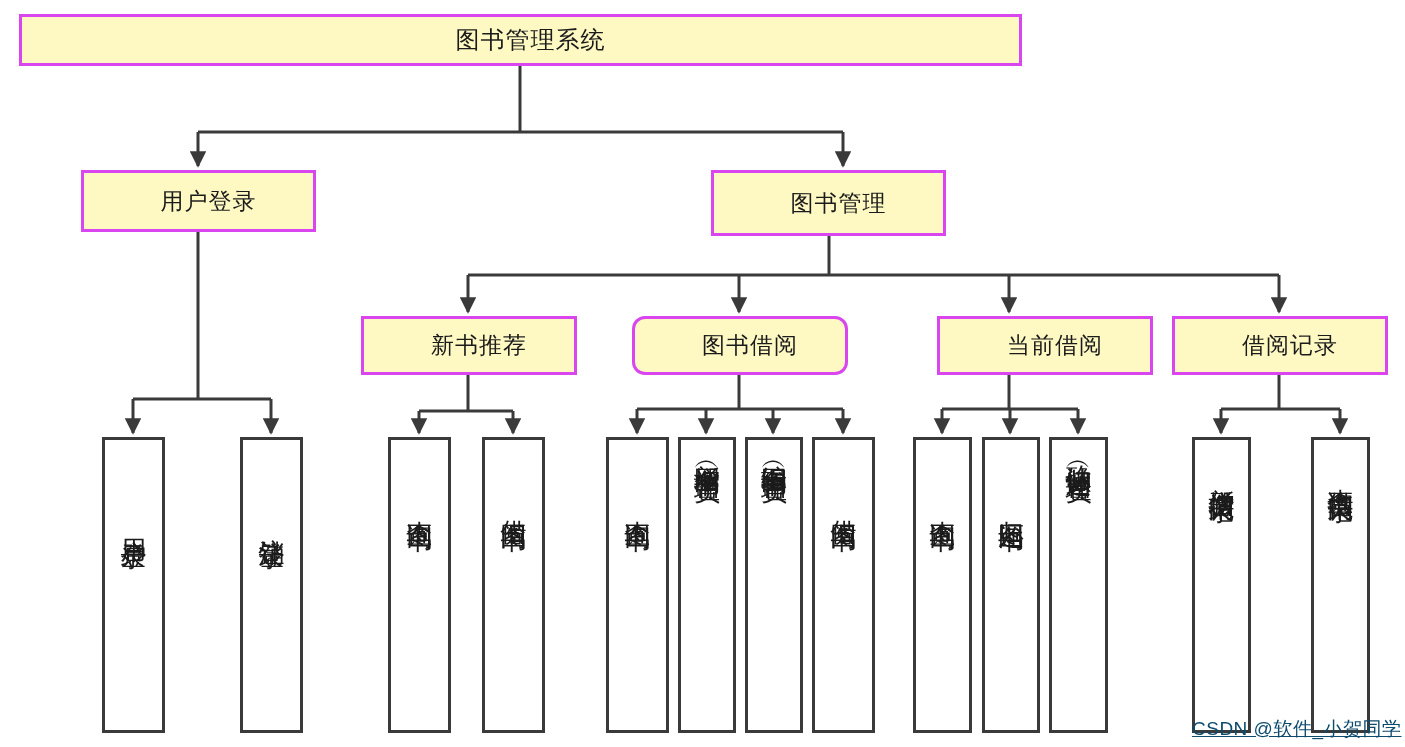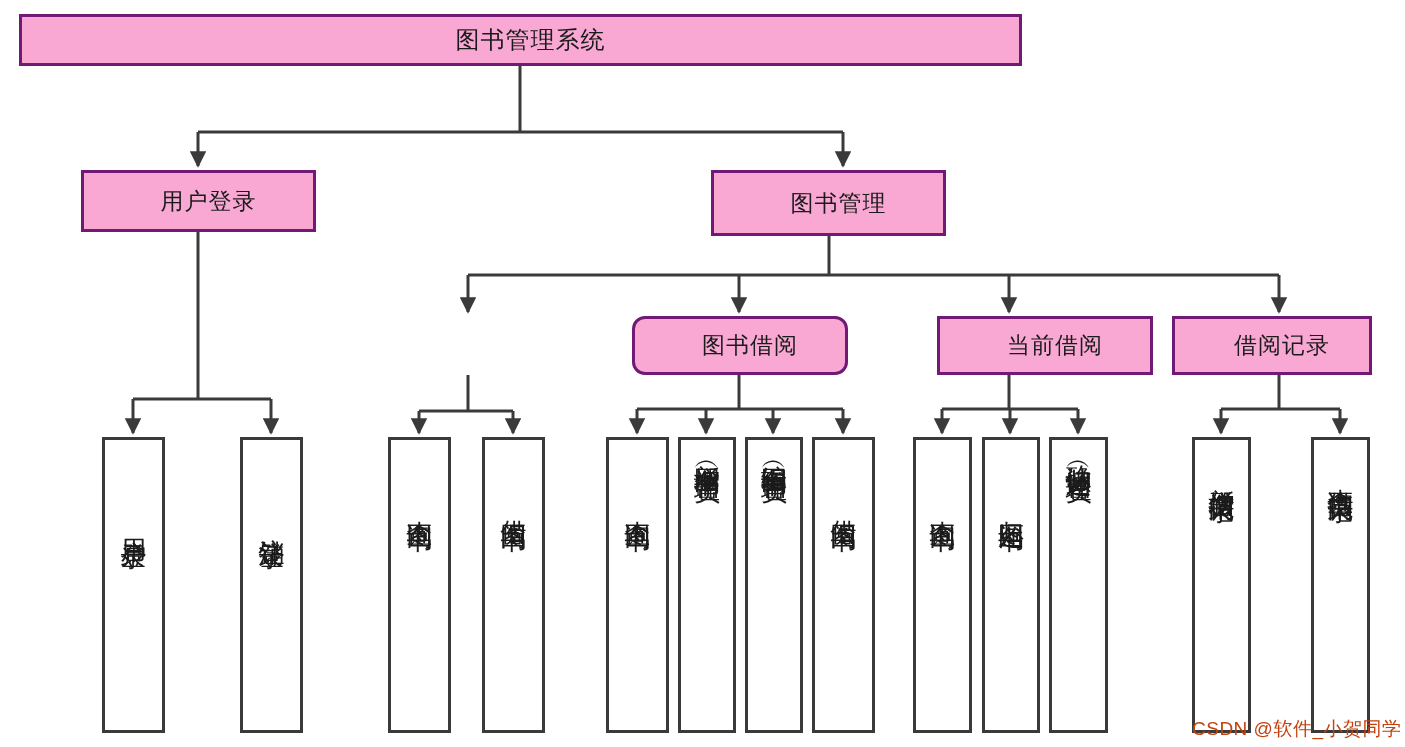--- a/index.html
+++ b/index.html
@@ -21,22 +21,22 @@
     position: absolute;
     left: 0;
     top: 0;
     width: 1405px;
     height: 747px;
     pointer-events: none;
   }
   .node {
     position: absolute;
     box-sizing: border-box;
-    border: 3px solid #701a75;
-    background: #f9a8d4;
+    border: 3px solid #d946ef;
+    background: #fef9c3;
     display: flex;
     align-items: center;
     justify-content: center;
     color: #1b1b1b;
     padding-left: 20px;
   }
   .node .label {
     font-size: 23px;
     letter-spacing: 1px;
     line-height: 1.15;
@@ -58,23 +58,24 @@
     text-orientation: upright;
     font-size: 26px;
     line-height: 1.12;
     letter-spacing: 2px;
     color: #1b1b1b;
     white-space: nowrap;
   }
   .watermark {
     position: absolute;
     font-size: 19px;
-    color: #c2410c;
+    color: #0c4a6e;
     letter-spacing: 0.5px;
     white-space: nowrap;
+    text-decoration: underline;
   }
 </style>
 </head>
 <body>
 
 <div id="canvas">
 
   <svg class="wires" viewBox="0 0 1405 747" xmlns="http://www.w3.org/2000/svg">
     <defs>
       <marker id="arrow" viewBox="0 0 10 10" refX="9" refY="5" markerWidth="5.5" markerHeight="5.5" orient="auto-start-reverse">
@@ -129,27 +130,30 @@
     <span class="label">图书管理系统</span>
   </div>
 
   <div class="node" style="left:81px;top:170px;width:235px;height:62px;">
     <span class="label">用户登录</span>
   </div>
   <div class="node" style="left:711px;top:170px;width:235px;height:66px;">
     <span class="label">图书管理</span>
   </div>
 
+  <div class="node" style="left:361px;top:316px;width:216px;height:59px;">
+    <span class="label">新书推荐</span>
+  </div>
   <div class="node" style="left:632px;top:316px;width:216px;height:59px;border-radius:13px;">
     <span class="label">图书借阅</span>
   </div>
   <div class="node" style="left:902px;top:316px;width:216px;height:59px;margin-left:35px;">
     <span class="label">当前借阅</span>
   </div>
-  <div class="node" style="left:1172px;top:316px;width:200px;height:59px;">
+  <div class="node" style="left:1172px;top:316px;width:216px;height:59px;">
     <span class="label">借阅记录</span>
   </div>
 
   <div class="leaf" style="left:102px;top:437px;width:63px;height:296px;padding-top:78px;">
     <span class="vlabel">用户登录</span>
   </div>
   <div class="leaf" style="left:240px;top:437px;width:63px;height:296px;padding-top:78px;">
     <span class="vlabel">注销登录</span>
   </div>
 

